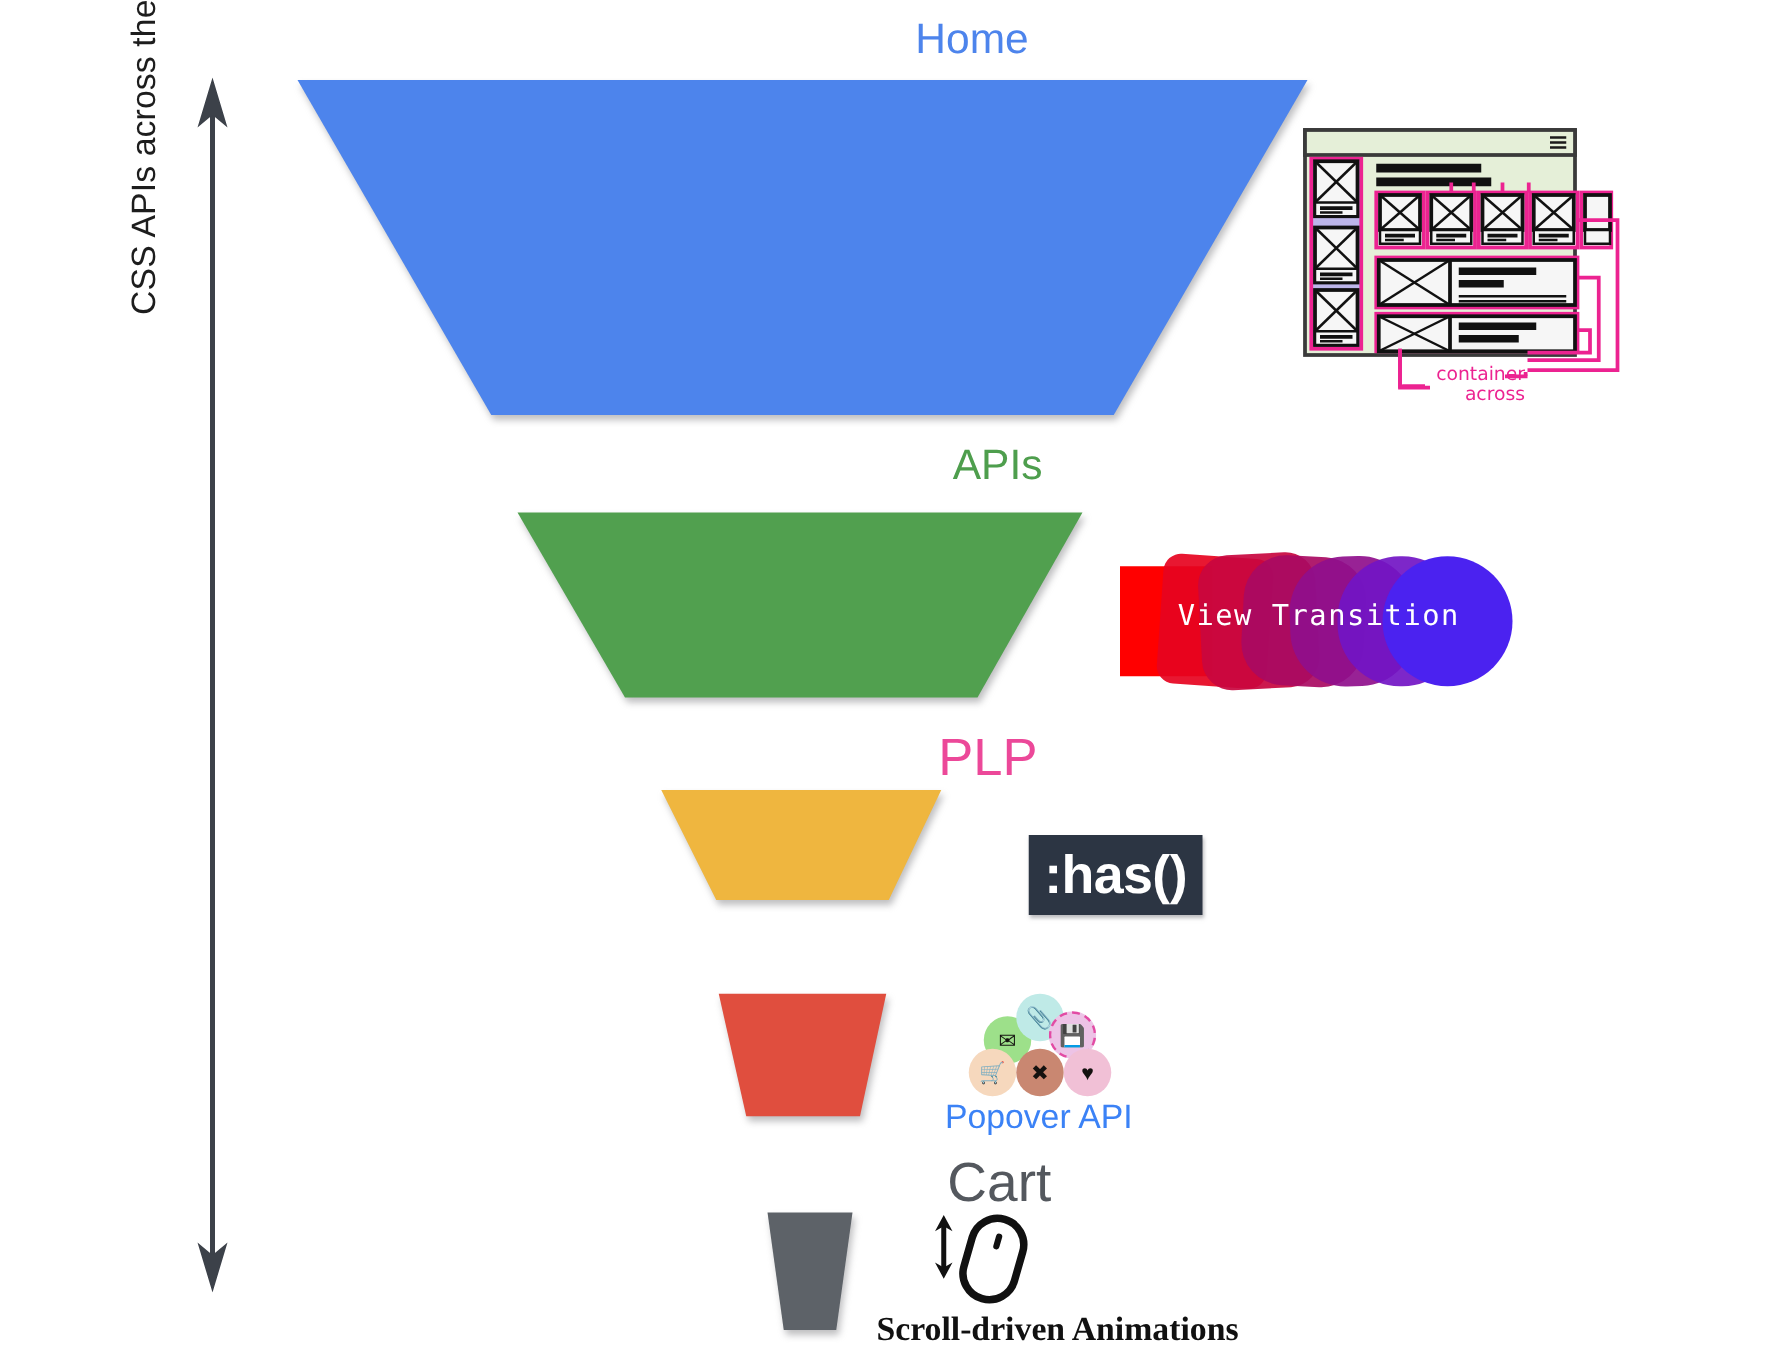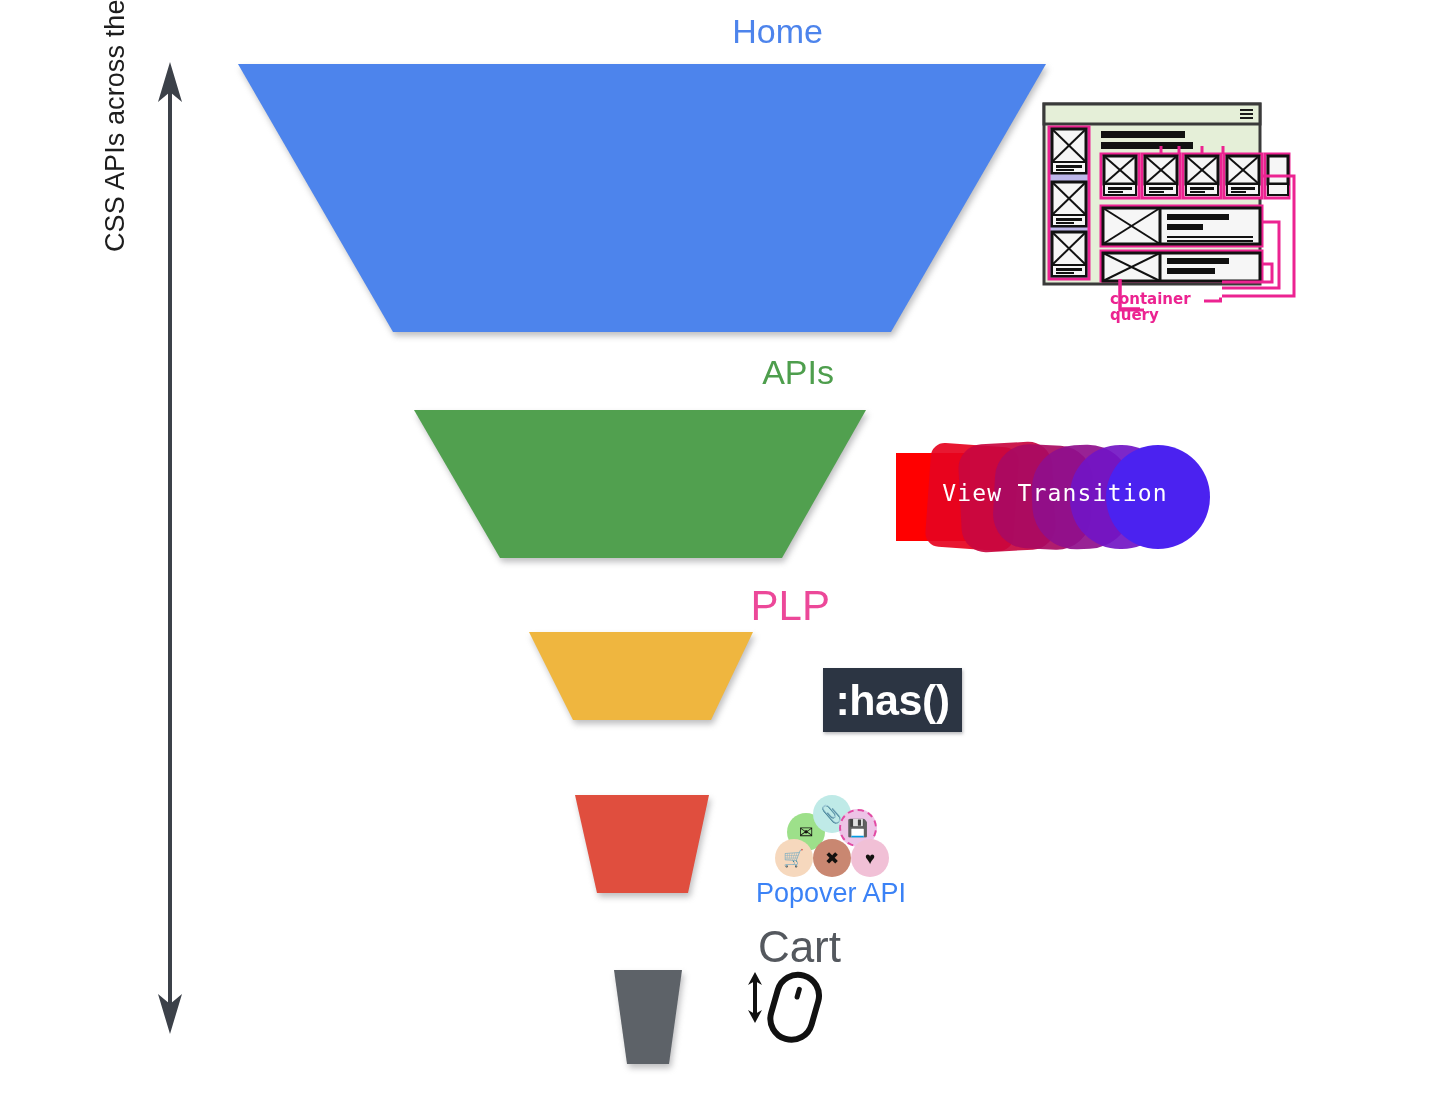--- a/index.html
+++ b/index.html
@@ -16,22 +16,22 @@
   
   .stage-label{position:absolute;font-weight:normal;text-align:right;
       white-space:nowrap;line-height:1;}
   .trap{position:absolute;filter:drop-shadow(2px 4px 3px rgba(110,110,115,.45));}
   .trap svg{display:block;overflow:visible;}
 
   
   .wireframe{position:absolute;left:1034px;top:96px;width:286px;height:246px;}
   .wireframe svg{display:block;}
   .cq-text{position:absolute;left:1110px;top:291px;width:110px;
-      text-align:left;color:#ec2391;font-size:15px;line-height:1.08;
-      font-weight:bold;font-family:"DejaVu Sans",sans-serif;}
+      text-align:right;color:#ec2391;font-size:15px;line-height:1.08;
+      font-weight:normal;font-family:"DejaVu Sans",sans-serif;}
 
   
   .vt{position:absolute;left:890px;top:437px;width:330px;height:120px;}
   .vt svg{display:block;}
   .vt-label{position:absolute;left:890px;top:480px;width:330px;text-align:center;
       color:#fff;font-family:"DejaVu Sans Mono","Liberation Mono",monospace;
       font-size:23px;letter-spacing:1.2px;}
 
   
   .has-badge{position:absolute;left:823px;top:668px;width:139px;height:64px;
@@ -220,21 +220,21 @@
         <line x1="170" y1="205" x2="188" y2="205"></line>
       </g>
       <g fill="none" stroke="#ec2391" stroke-width="3">
         <path d="M86,183 L86,214 L110,214"></path>
         <path d="M185,203 L188,203"></path>
       </g>
     </svg>
   </div>
   <div class="cq-text">
     <div>container</div>
-    <div>query</div>
+    <div>across</div>
   </div>
 
   <div class="vt">
     <svg width="330" height="120" viewBox="0 0 330 120">
       <rect x="6" y="16" width="74" height="88" rx="0" fill="#ff0000"></rect>
       <rect x="38" y="8" width="88" height="104" rx="14" fill="#e60320" transform="rotate(4 82 60)" opacity=".92"></rect>
       <rect x="70" y="6" width="94" height="108" rx="24" fill="#c8063f" transform="rotate(-3 117 60)" opacity=".92"></rect>
       <rect x="104" y="8" width="98" height="104" rx="34" fill="#a90a62" transform="rotate(3 153 60)" opacity=".92"></rect>
       <rect x="142" y="8" width="100" height="104" rx="44" fill="#8f0f8c" transform="rotate(-2 192 60)" opacity=".92"></rect>
       <rect x="180" y="8" width="102" height="104" rx="50" fill="#7215c4" opacity=".92"></rect>
@@ -276,14 +276,15 @@
         <line x1="13" y1="12" x2="13" y2="47"></line>
       </g>
       <polygon points="13,4 20,17 13,13 6,17" fill="#111"></polygon>
       <polygon points="13,55 20,42 13,46 6,42" fill="#111"></polygon>
       <g transform="rotate(16 52 38)">
         <rect x="32" y="6" width="42" height="66" rx="21" fill="#fff" stroke="#111" stroke-width="6"></rect>
         <rect x="50" y="18" width="5" height="13" rx="2.5" fill="#111"></rect>
       </g>
     </svg>
   </div>
+  <div class="sda-label">Scroll-driven Animations</div>
 
 </div>
 
 </body></html>

